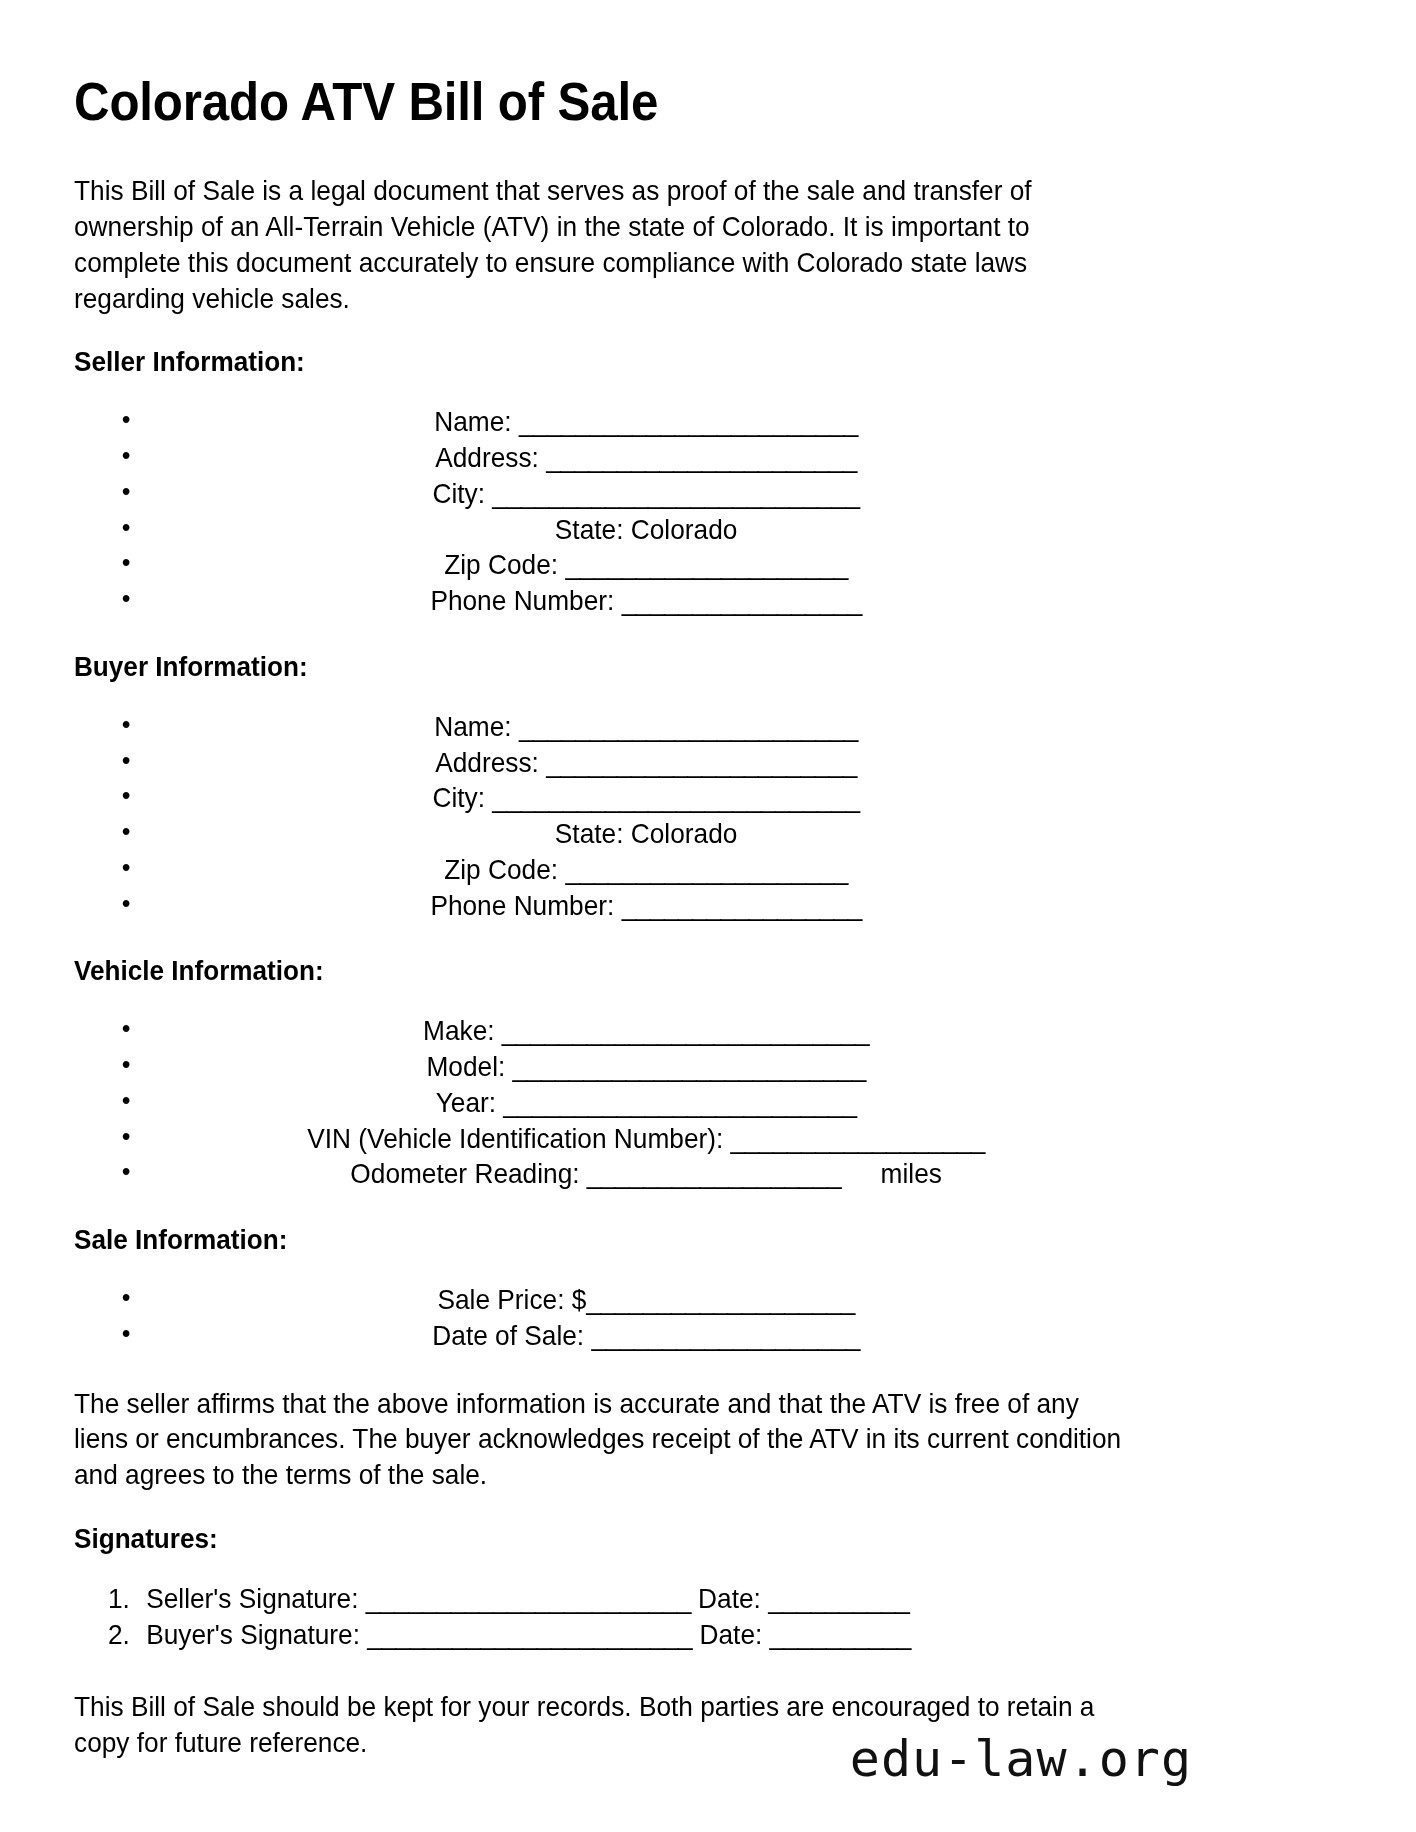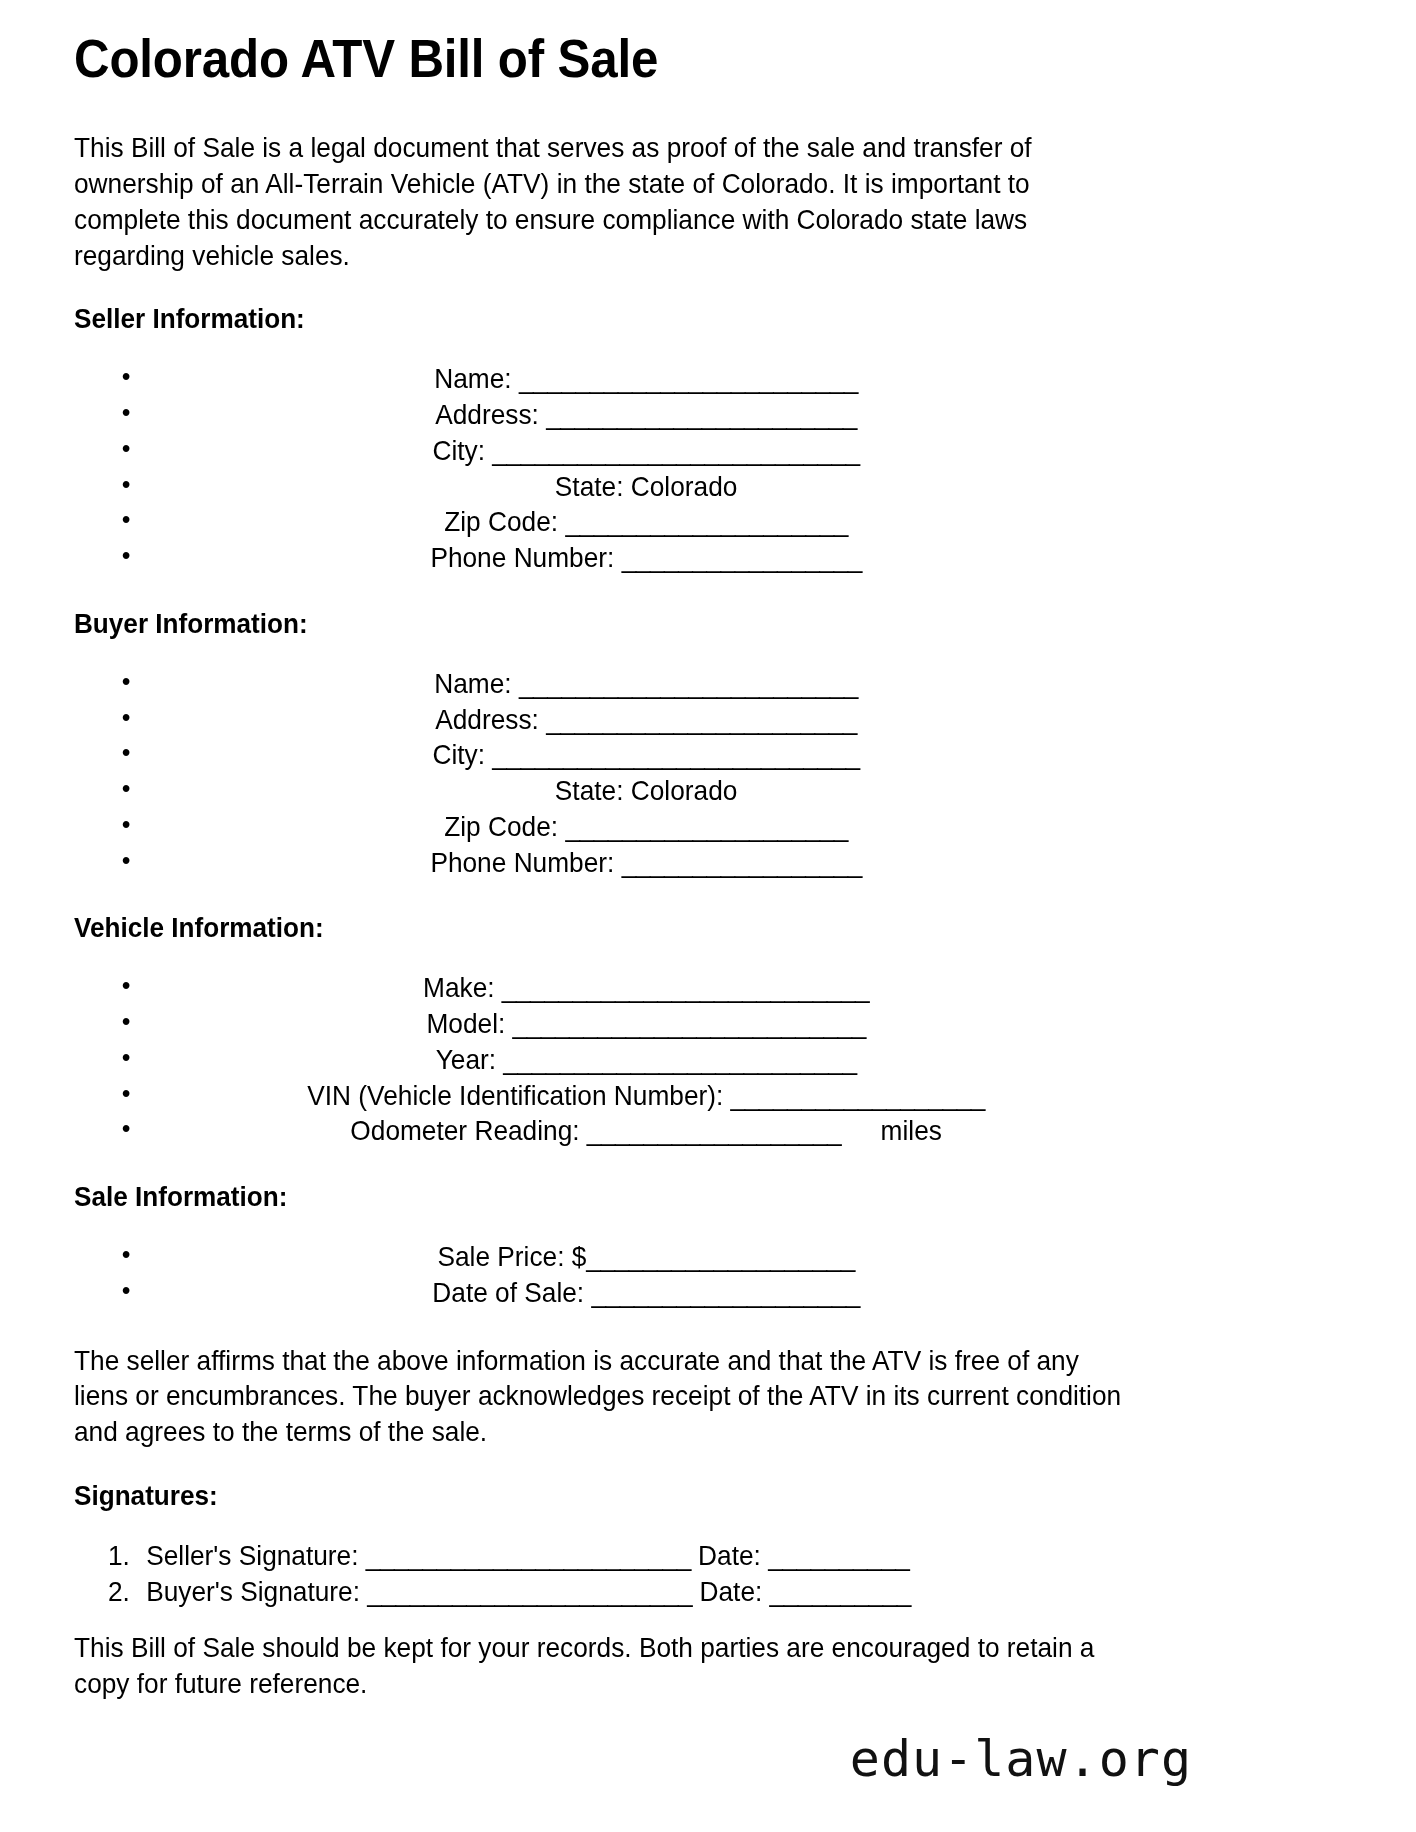--- a/index.html
+++ b/index.html
@@ -12,21 +12,21 @@
     min-height: 1832px;
     font-family: "Liberation Sans", "DejaVu Sans", sans-serif;
     color: #000000;
     -webkit-font-smoothing: antialiased;
   }
   .page {
     position: relative;
     width: 1260px;
     height: 1832px;
     box-sizing: border-box;
-    padding: 29px 70px 0 74px;
+    padding: 72px 70px 0 74px;
     overflow: hidden;
   }
 
   
   .doc-title {
     font-size: 53px;
     font-weight: bold;
     letter-spacing: -0.2px;
     line-height: 1.12;
     margin: 0 0 42px 0;
@@ -76,21 +76,21 @@
     left: 4px;
     top: -1px;
     font-size: 26px;
     line-height: 1.30;
   }
 
   
   ol.signatures {
     list-style: none;
     counter-reset: sig;
-    margin: 0 0 20px 0;
+    margin: 0 0 36px 0;
     padding: 0 0 0 34px;
   }
   ol.signatures li {
     counter-increment: sig;
     position: relative;
     font-size: 27.5px;
     line-height: 1.32;
     padding-left: 40px;
     white-space: nowrap;
     transform: scaleX(0.955);

